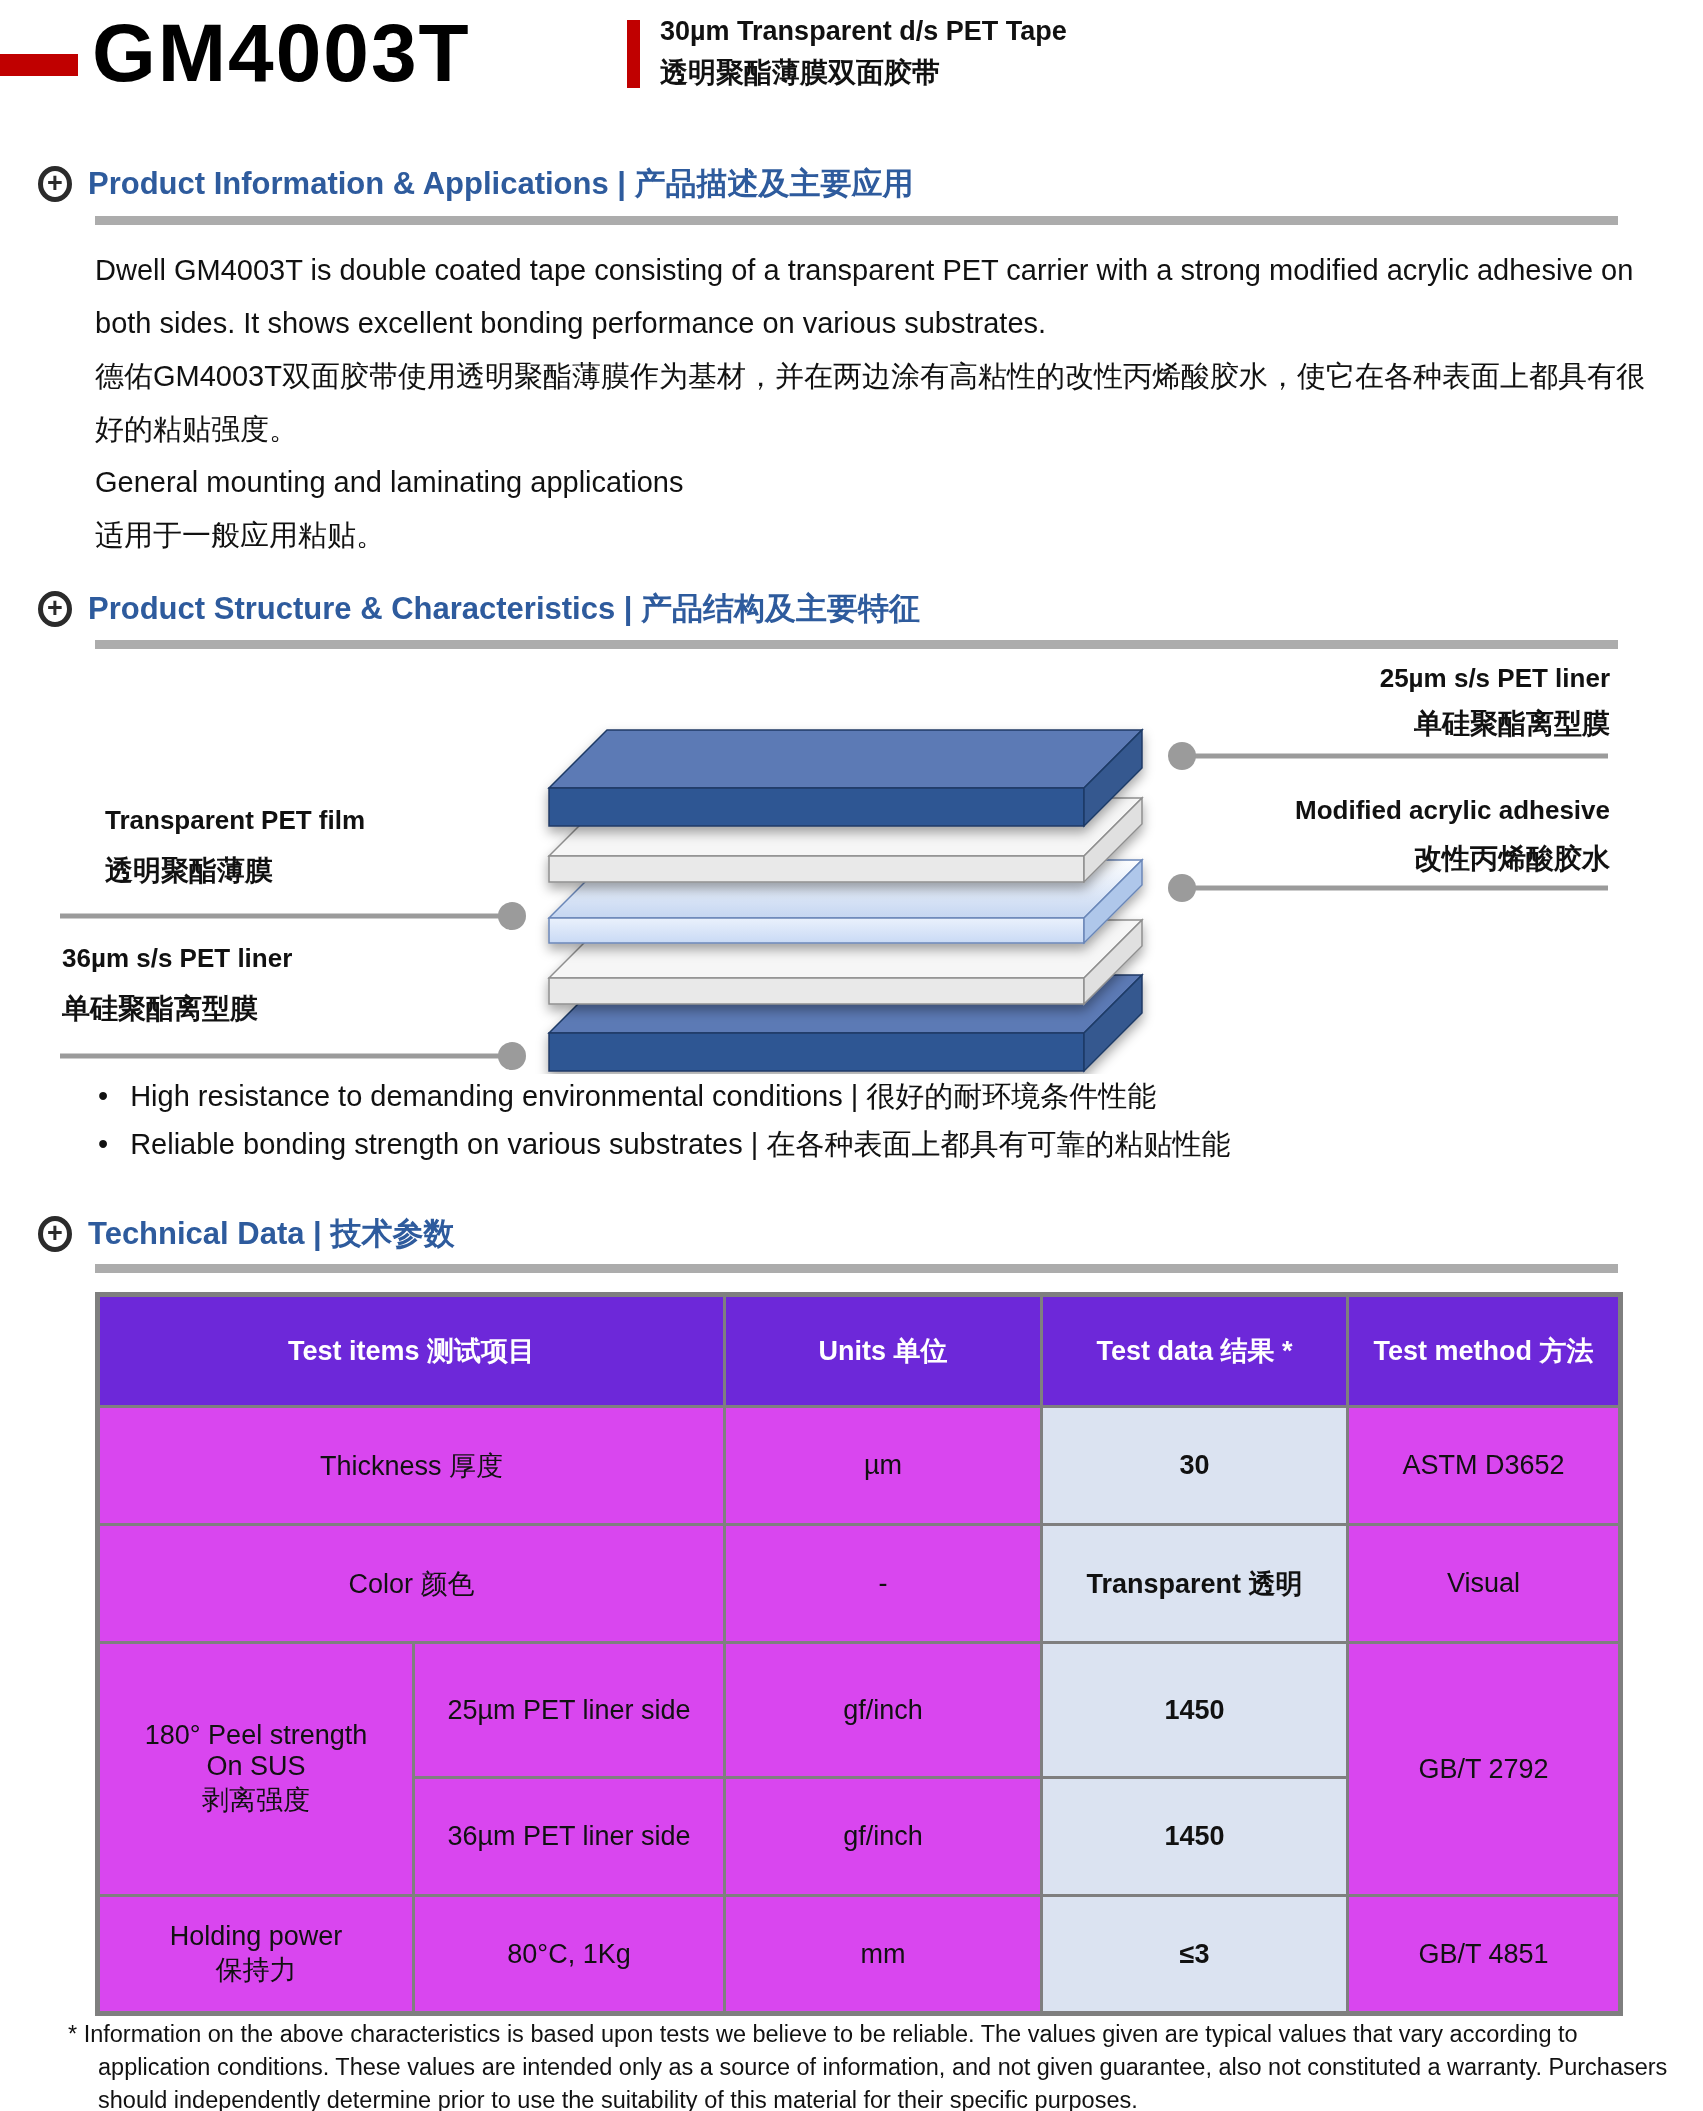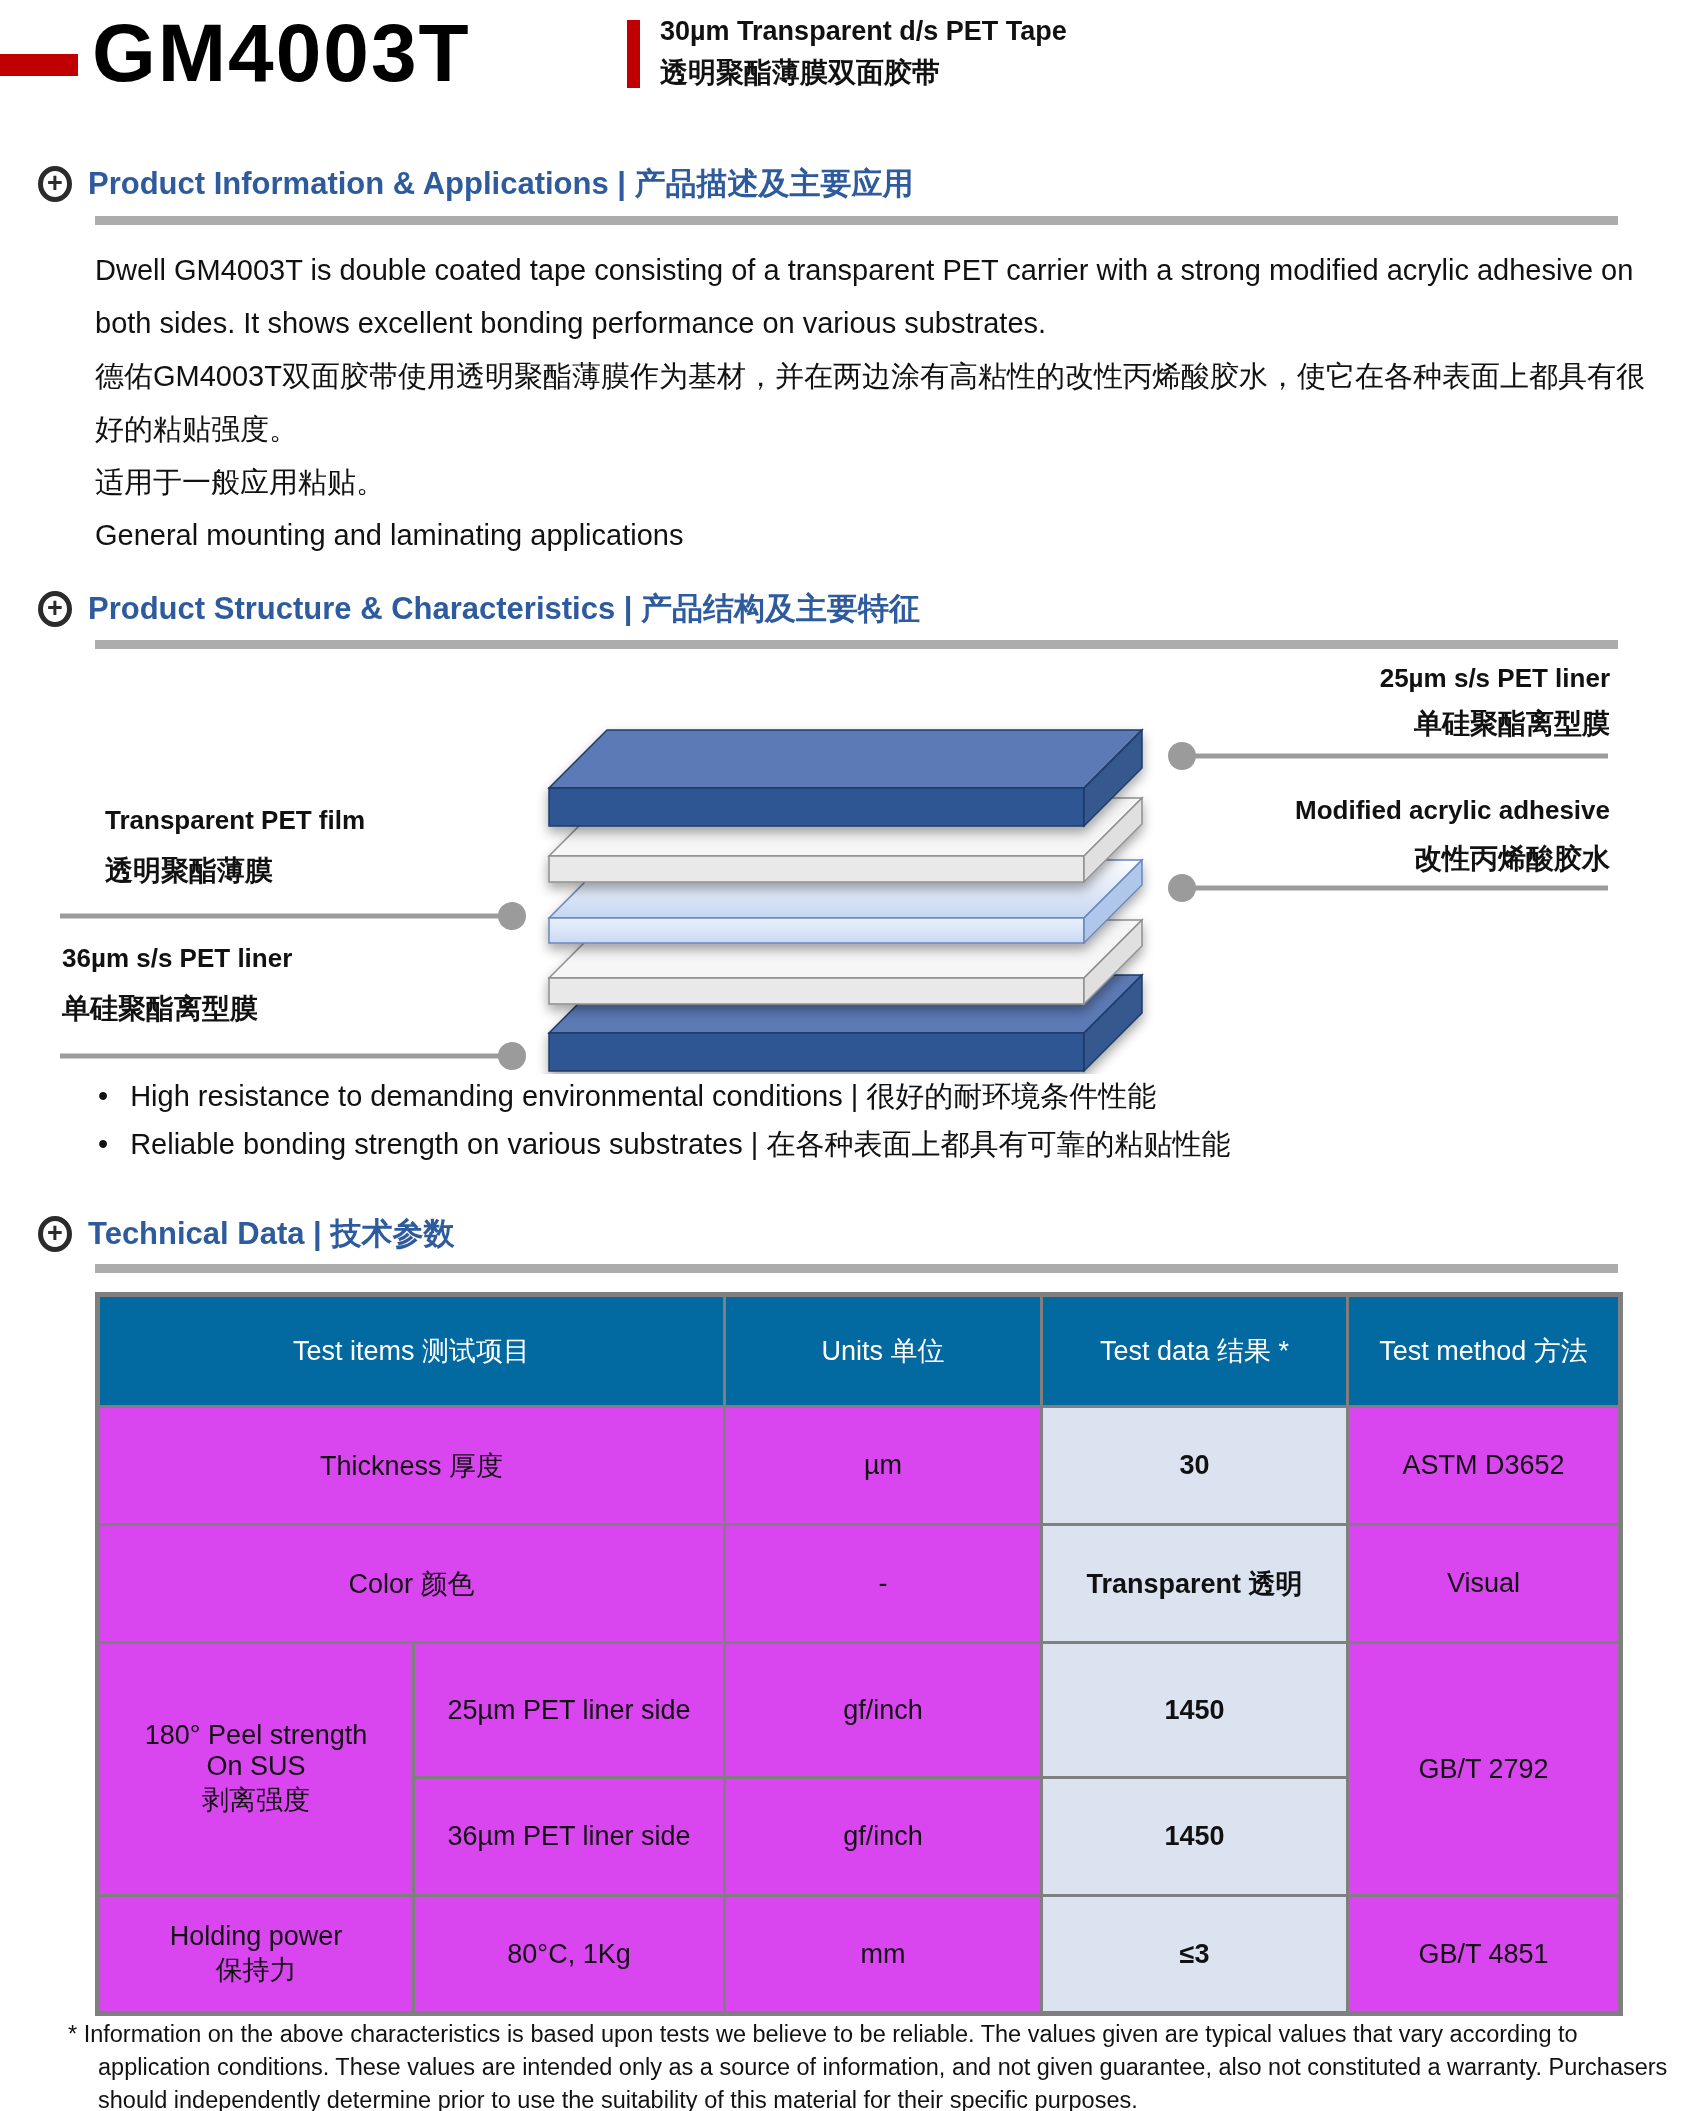--- a/index.html
+++ b/index.html
@@ -45,21 +45,21 @@
   
   .bullets { position:absolute; left:98px; top:1072px; font-size:29px; }
   .bullet-line { line-height:48px; }
   .bullet-line::before { content:"•"; margin-right:22px; }
 
   
   .tech-table { position:absolute; left:95px; top:1292px; width:1523px;
                 border-collapse:collapse; table-layout:fixed; font-size:27px;
                 border:5px solid #7f7f7f; }
   .tech-table th, .tech-table td { border:3px solid #7f7f7f; text-align:center; vertical-align:middle; padding:4px; }
-  .tech-table th { background:#0369a1; color:#ffffff; font-weight:400; height:100px; }
+  .tech-table th { background:#6d28d9; color:#ffffff; font-weight:700; height:100px; }
   .tech-table td { background:#d946ef; }
   .tech-table td.data { background:#DBE3F1; font-weight:700; }
   .row-t { height:118px; } .row-c { height:118px; }
   .row-p1 { height:135px; } .row-p2 { height:118px; } .row-h { height:118px; }
 
   
   .footnote { position:absolute; left:68px; top:2018px; width:1588px;
               font-size:23.5px; line-height:33px; color:#111;
               padding-left:30px; text-indent:-30px; }
 </style>
@@ -78,22 +78,22 @@
 
   <div class="sec sec1">
     <span class="sec-icon"></span>
     <span class="sec-title">Product Information &amp; Applications | 产品描述及主要应用</span>
   </div>
   <div class="bar bar1"></div>
 
   <div class="info-block">
     <p>Dwell GM4003T is double coated tape consisting of a transparent PET carrier with a strong modified acrylic adhesive on both sides. It shows excellent bonding performance on various substrates.</p>
     <p>德佑GM4003T双面胶带使用透明聚酯薄膜作为基材，并在两边涂有高粘性的改性丙烯酸胶水，使它在各种表面上都具有很好的粘贴强度。</p>
+    <p>General mounting and laminating applications</p>
     <p>适用于一般应用粘贴。</p>
-    <p>General mounting and laminating applications</p>
   </div>
 
   <div class="sec sec2">
     <span class="sec-icon"></span>
     <span class="sec-title">Product Structure &amp; Characteristics | 产品结构及主要特征</span>
   </div>
   <div class="bar bar2"></div>
 
   <div class="diagram">
     <svg width="1600" height="426" viewBox="0 0 1600 426">

